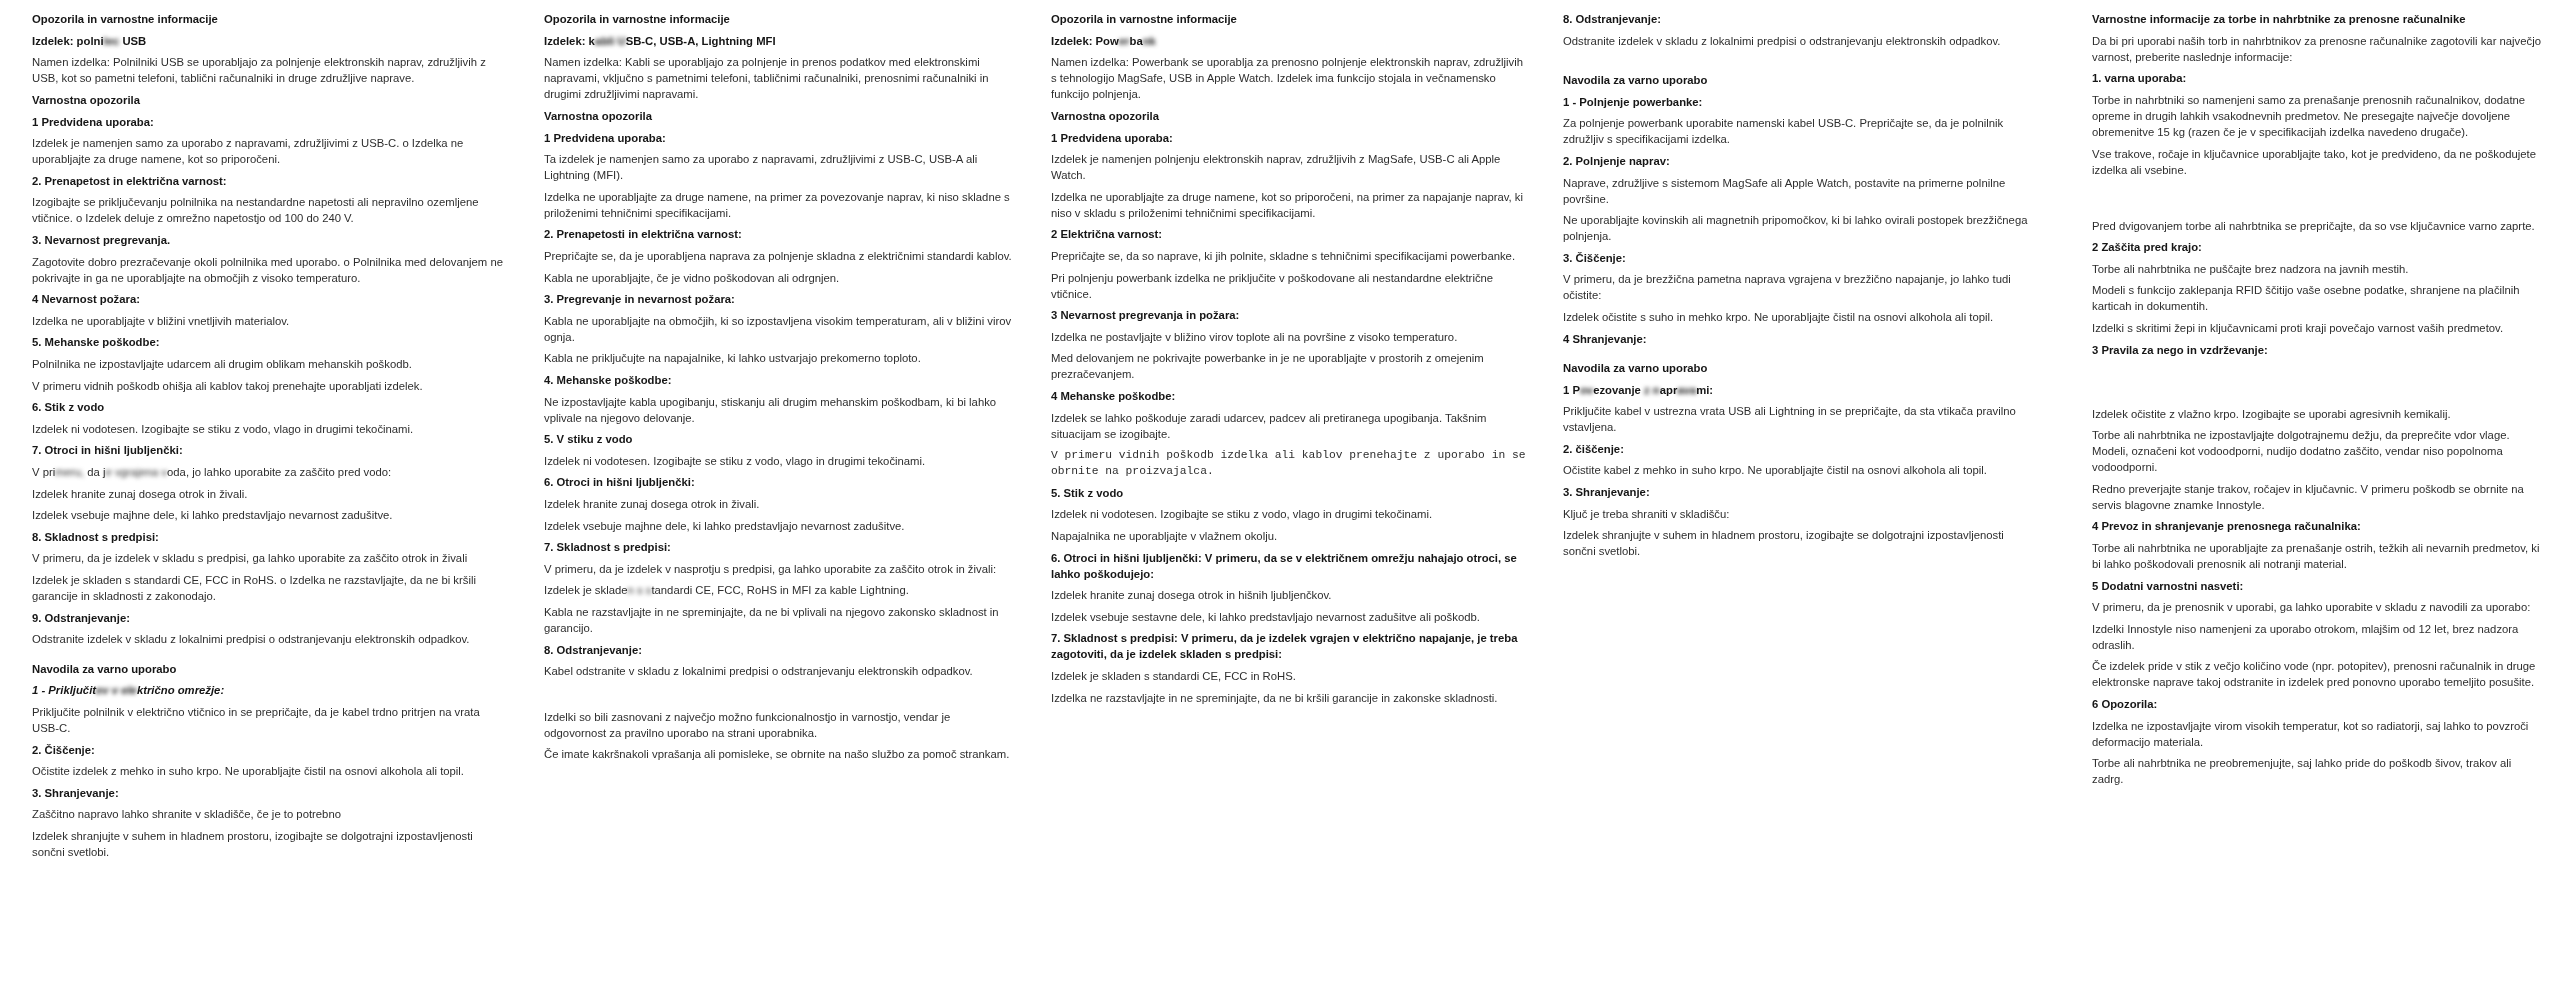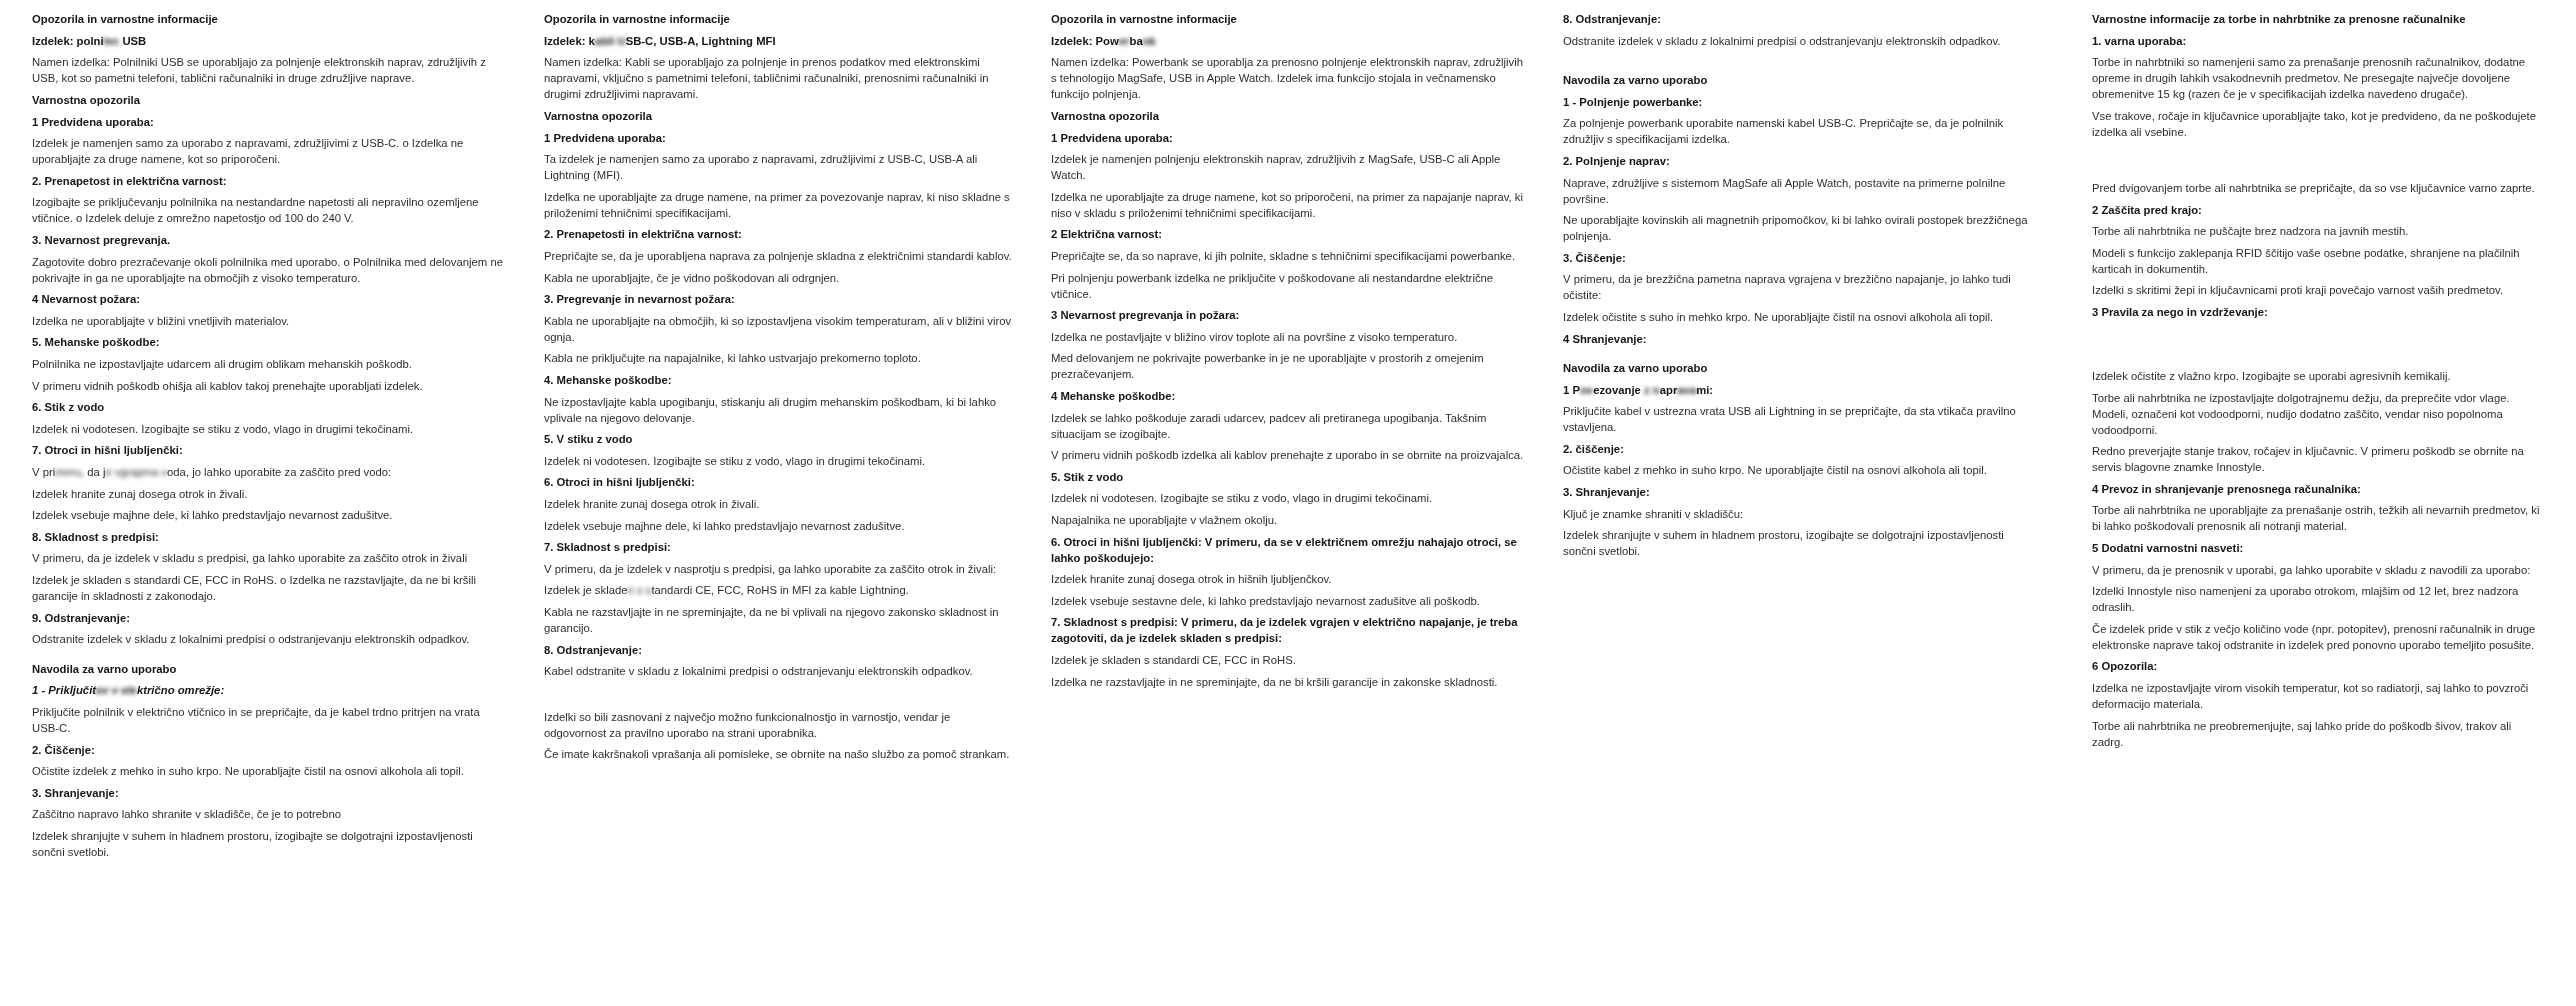--- a/index.html
+++ b/index.html
@@ -107,21 +107,21 @@
       <div class="blk p" style="color: rgb(46, 46, 46);">Izdelek je namenjen polnjenju elektronskih naprav, združljivih z MagSafe, USB-C ali Apple Watch.</div>
       <div class="blk p" style="color: rgb(46, 46, 46);">Izdelka ne uporabljajte za druge namene, kot so priporočeni, na primer za napajanje naprav, ki niso v skladu s priloženimi tehničnimi specifikacijami.</div>
       <div class="blk h" style="color: rgb(22, 22, 22);">2 Električna varnost:</div>
       <div class="blk p" style="color: rgb(46, 46, 46);">Prepričajte se, da so naprave, ki jih polnite, skladne s tehničnimi specifikacijami powerbanke.</div>
       <div class="blk p" style="color: rgb(46, 46, 46);">Pri polnjenju powerbank izdelka ne priključite v poškodovane ali nestandardne električne vtičnice.</div>
       <div class="blk h" style="color: rgb(22, 22, 22);">3 Nevarnost pregrevanja in požara:</div>
       <div class="blk p" style="color: rgb(46, 46, 46);">Izdelka ne postavljajte v bližino virov toplote ali na površine z visoko temperaturo.</div>
       <div class="blk p" style="color: rgb(46, 46, 46);">Med delovanjem ne pokrivajte powerbanke in je ne uporabljajte v prostorih z omejenim prezračevanjem.</div>
       <div class="blk h" style="color: rgb(22, 22, 22);">4 Mehanske poškodbe:</div>
       <div class="blk p" style="color: rgb(46, 46, 46);">Izdelek se lahko poškoduje zaradi udarcev, padcev ali pretiranega upogibanja. Takšnim situacijam se izogibajte.</div>
-      <div class="blk p" style="color: rgb(46, 46, 46);">V primeru vidnih poškodb izdelka ali kablov prenehajte z uporabo in se obrnite na proizvajalca.</div>
+      <div class="blk p" style="color: rgb(46, 46, 46); font-family: Liberation Mono, monospace;">V primeru vidnih poškodb izdelka ali kablov prenehajte z uporabo in se obrnite na proizvajalca.</div>
       <div class="blk h" style="color: rgb(22, 22, 22);">5. Stik z vodo</div>
       <div class="blk p" style="color: rgb(46, 46, 46);">Izdelek ni vodotesen. Izogibajte se stiku z vodo, vlago in drugimi tekočinami.</div>
       <div class="blk p" style="color: rgb(46, 46, 46);">Napajalnika ne uporabljajte v vlažnem okolju.</div>
       <div class="blk h" style="color: rgb(22, 22, 22);">6. Otroci in hišni ljubljenčki: V primeru, da se v električnem omrežju nahajajo otroci, se lahko poškodujejo:</div>
       <div class="blk p" style="color: rgb(46, 46, 46);">Izdelek hranite zunaj dosega otrok in hišnih ljubljenčkov.</div>
       <div class="blk p" style="color: rgb(46, 46, 46);">Izdelek vsebuje sestavne dele, ki lahko predstavljajo nevarnost zadušitve ali poškodb.</div>
       <div class="blk h" style="color: rgb(22, 22, 22);">7. Skladnost s predpisi: V primeru, da je izdelek vgrajen v električno napajanje, je treba zagotoviti, da je izdelek skladen s predpisi:</div>
       <div class="blk p" style="color: rgb(46, 46, 46);">Izdelek je skladen s standardi CE, FCC in RoHS.</div>
       <div class="blk p" style="color: rgb(46, 46, 46);">Izdelka ne razstavljajte in ne spreminjajte, da ne bi kršili garancije in zakonske skladnosti.</div>
     </div>
@@ -139,25 +139,26 @@
       <div class="blk p" style="color: rgb(46, 46, 46);">V primeru, da je brezžična pametna naprava vgrajena v brezžično napajanje, jo lahko tudi očistite:</div>
       <div class="blk p" style="color: rgb(46, 46, 46);">Izdelek očistite s suho in mehko krpo. Ne uporabljajte čistil na osnovi alkohola ali topil.</div>
       <div class="blk h" style="color: rgb(22, 22, 22);">4 Shranjevanje:</div>
       <div class="spacer" style="height: 8px;"></div>
       <div class="blk h" style="color: rgb(22, 22, 22);">Navodila za varno uporabo</div>
       <div class="blk h" style="color: rgb(22, 22, 22);">1 P<span class="blur-bit">ov</span>ezovanje <span class="blur-bit">z n</span>apr<span class="blur-bit">ava</span>mi:</div>
       <div class="blk p" style="color: rgb(46, 46, 46);">Priključite kabel v ustrezna vrata USB ali Lightning in se prepričajte, da sta vtikača pravilno vstavljena.</div>
       <div class="blk h" style="color: rgb(22, 22, 22);">2. čiščenje:</div>
       <div class="blk p" style="color: rgb(46, 46, 46);">Očistite kabel z mehko in suho krpo. Ne uporabljajte čistil na osnovi alkohola ali topil.</div>
       <div class="blk h" style="color: rgb(22, 22, 22);">3. Shranjevanje:</div>
-      <div class="blk p" style="color: rgb(46, 46, 46);">Ključ je znamke shraniti v skladišču:</div>
+      <div class="blk p" style="color: rgb(46, 46, 46);">Ključ je treba shraniti v skladišču:</div>
       <div class="blk p" style="color: rgb(46, 46, 46);">Izdelek shranjujte v suhem in hladnem prostoru, izogibajte se dolgotrajni izpostavljenosti sončni svetlobi.</div>
     </div>
   <div class="col col-5">
       <div class="blk h" style="color: rgb(22, 22, 22);">Varnostne informacije za torbe in nahrbtnike za prenosne računalnike</div>
+      <div class="blk p" style="color: rgb(46, 46, 46);">Da bi pri uporabi naših torb in nahrbtnikov za prenosne računalnike zagotovili kar največjo varnost, preberite naslednje informacije:</div>
       <div class="blk h" style="color: rgb(22, 22, 22);">1. varna uporaba:</div>
       <div class="blk p" style="color: rgb(46, 46, 46);">Torbe in nahrbtniki so namenjeni samo za prenašanje prenosnih računalnikov, dodatne opreme in drugih lahkih vsakodnevnih predmetov. Ne presegajte največje dovoljene obremenitve 15 kg (razen če je v specifikacijah izdelka navedeno drugače).</div>
       <div class="blk p" style="color: rgb(46, 46, 46);">Vse trakove, ročaje in ključavnice uporabljajte tako, kot je predvideno, da ne poškodujete izdelka ali vsebine.</div>
       <div class="blk p" style="color: rgb(46, 46, 46); margin-top: 40px;">Pred dvigovanjem torbe ali nahrbtnika se prepričajte, da so vse ključavnice varno zaprte.</div>
       <div class="blk h" style="color: rgb(22, 22, 22);">2 Zaščita pred krajo:</div>
       <div class="blk p" style="color: rgb(46, 46, 46);">Torbe ali nahrbtnika ne puščajte brez nadzora na javnih mestih.</div>
       <div class="blk p" style="color: rgb(46, 46, 46);">Modeli s funkcijo zaklepanja RFID ščitijo vaše osebne podatke, shranjene na plačilnih karticah in dokumentih.</div>
       <div class="blk p" style="color: rgb(46, 46, 46);">Izdelki s skritimi žepi in ključavnicami proti kraji povečajo varnost vaših predmetov.</div>
       <div class="blk h" style="color: rgb(22, 22, 22);">3 Pravila za nego in vzdrževanje:</div>
       <div class="blk p" style="color: rgb(46, 46, 46); margin-top: 48px;">Izdelek očistite z vlažno krpo. Izogibajte se uporabi agresivnih kemikalij.</div>

